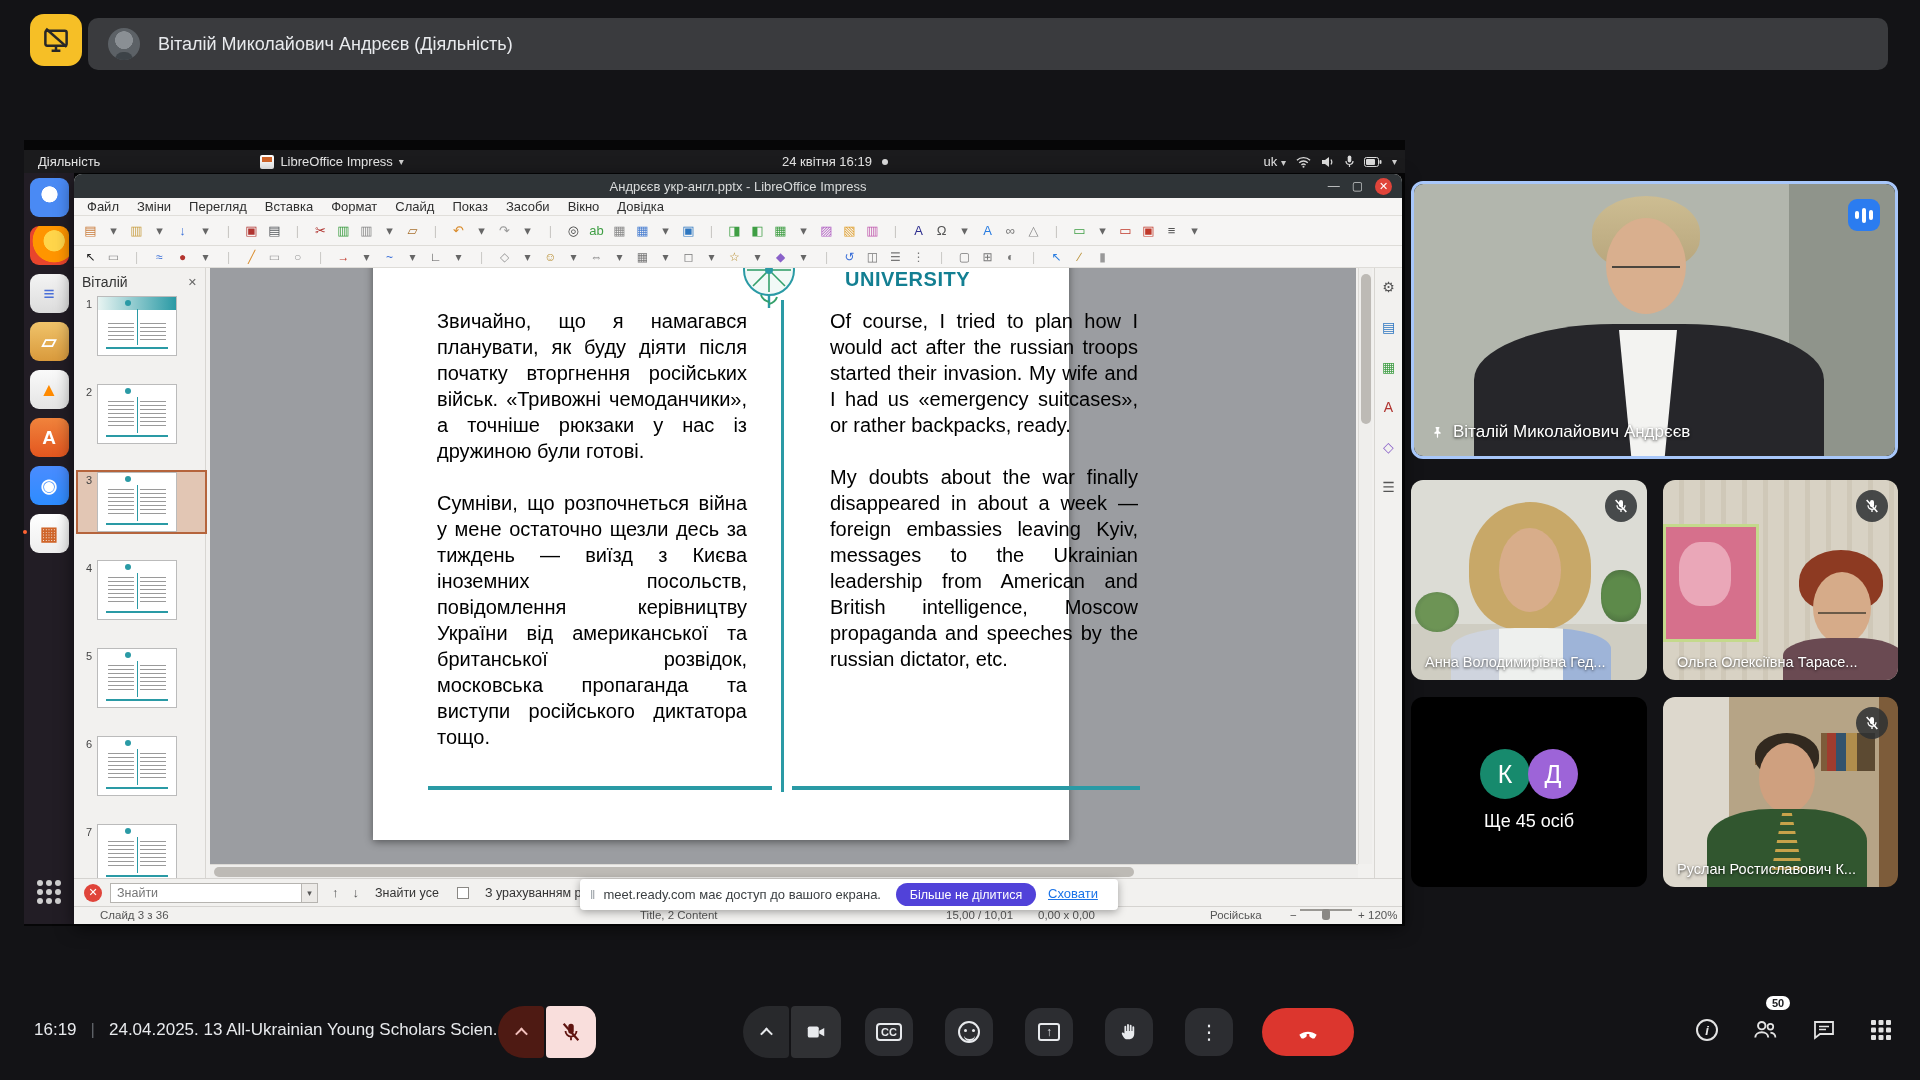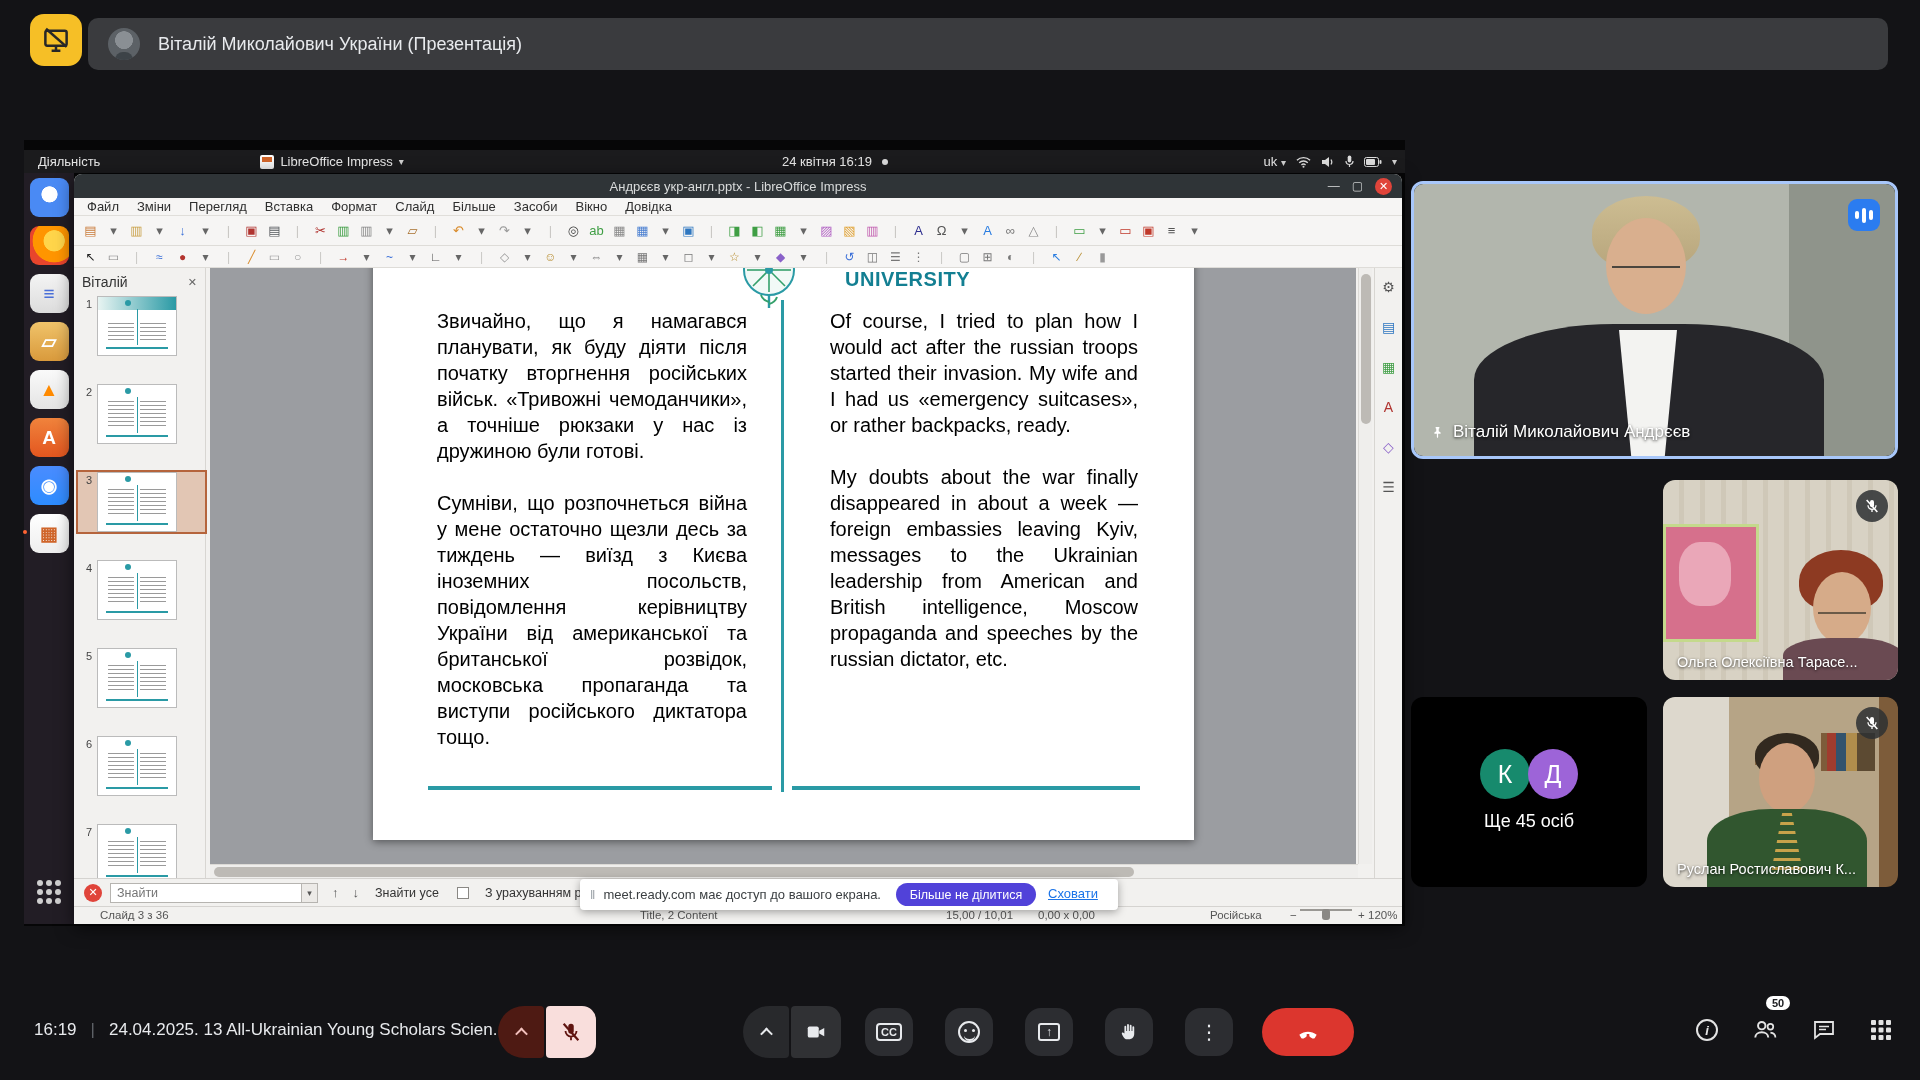--- a/index.html
+++ b/index.html
@@ -61,21 +61,21 @@
   .thumb .logo-dot{position:absolute;left:50%;top:3px;width:6px;height:6px;margin-left:-12px;border-radius:50%;background:#2a9aa5;}
   .thumb.banner::before{top:26px;height:20px;}
   .thumb.banner::after{top:26px;height:20px;}
   .thumb.banner .topband{position:absolute;left:0;top:0;width:100%;height:13px;background:linear-gradient(90deg,#e8f4f2,#2a9aa5);}
   .thumb-row.selected{background:rgba(197,118,72,.35);outline:2px solid #b5643c;}
   .pscroll{position:absolute;right:1px;top:122px;width:8px;height:580px;background:#e8e6e2;}
   .pscroll i{position:absolute;left:1px;top:4px;width:6px;height:210px;background:#b3b0ab;border-radius:3px;}
 
   
   .canvas{position:absolute;left:136px;top:94px;width:1146px;height:596px;overflow:hidden;background:#9b9da1;}
-  .slide{position:absolute;left:163px;top:-44px;width:821px;height:616px;background:#fff;box-shadow:0 2px 8px rgba(0,0,0,.45);}
+  .slide{position:absolute;left:163px;top:-44px;width:696px;height:616px;background:#fff;box-shadow:0 2px 8px rgba(0,0,0,.45);}
   .slide .uni-text{position:absolute;left:472px;top:44px;font-size:20px;font-weight:bold;letter-spacing:.5px;color:#137f92;}
   .slide .vline{position:absolute;left:408px;top:76px;width:3px;height:492px;background:#2a9aa5;}
   .col{position:absolute;top:84px;font-size:20px;line-height:26px;color:#000;text-align:justify;}
   .col p{margin:0 0 26px 0;}
   .col.left{left:64px;width:310px;}
   .col.right{left:457px;width:308px;}
   .rule{position:absolute;top:562px;height:4px;background:#2a9aa5;}
   .rule.l{left:55px;width:344px;}
   .rule.r{left:419px;width:348px;}
 
@@ -202,21 +202,21 @@
 
   <div class="share-chip">
     <svg width="30" height="30" viewBox="0 0 24 24">
       <rect x="3.5" y="4.5" width="17" height="12" rx="1.5" fill="none" stroke="#272727" stroke-width="2"></rect>
       <path d="M8.5 20.5h7M12 16.5v4" stroke="#272727" stroke-width="2" fill="none"></path>
       <line x1="4" y1="3" x2="20.5" y2="17.5" stroke="#272727" stroke-width="2"></line>
     </svg>
   </div>
   <div class="presenter-pill">
     <div class="avatar"></div>
-    <div class="pname">Віталій Миколайович України (Презентація)</div>
+    <div class="pname">Віталій Миколайович Андрєєв (Діяльність)</div>
   </div>
 
   <div class="desktop"></div>
 
   <div class="gpanel">
     <span class="activities">Діяльність</span>
     <span class="appmenu">
       <span class="app-ic"></span>
       <span>LibreOffice Impress</span>
       <span class="caret">▾</span>
@@ -306,21 +306,21 @@
       </span>
     </div>
     <div class="menubar">
 
     <span>Файл</span>
         <span>Зміни</span>
         <span>Перегляд</span>
         <span>Вставка</span>
         <span>Формат</span>
         <span>Слайд</span>
-        <span>Більше</span>
+        <span>Показ</span>
         <span>Засоби</span>
         <span>Вікно</span>
         <span>Довідка</span>
       </div>
     <div class="tbar r1">
 
     <span class="chip" style="color: rgb(201, 123, 58);">▤</span>
         <span class="chip" style="color: rgb(102, 102, 102);">▾</span>
         <span class="chip" style="color: rgb(202, 162, 74);">▥</span>
         <span class="chip" style="color: rgb(102, 102, 102);">▾</span>
@@ -567,20 +567,39 @@
         <i></i>
       </div>
     <div class="label">
       <svg width="15" height="15" viewBox="0 0 24 24">
           <path d="M9 3h6v2l-1 1v4l3 2v2h-4v5l-1 2-1-2v-5H7v-2l3-2V6L9 5z" fill="#fff"></path>
         </svg>
       <span>Віталій Миколайович Андрєєв</span>
     </div>
   </div>
 
+  <div class="tile anna">
+    <div class="scene sc-anna">
+      <div class="plant1"></div>
+        <div class="plant2"></div>
+        <div class="hair"></div>
+        <div class="head"></div>
+        <div class="torso"></div>
+    </div>
+    <div class="micoff">
+      <svg width="16" height="16" viewBox="0 0 24 24">
+          <path d="M12 3a3 3 0 0 1 3 3v5a3 3 0 0 1-6 0V6a3 3 0 0 1 3-3z" fill="currentColor"></path>
+          <path d="M6 11a6 6 0 0 0 12 0M12 17v4" stroke="currentColor" stroke-width="2" fill="none"></path>
+          <line x1="4" y1="3" x2="20" y2="21" stroke="currentColor" stroke-width="2.4"></line>
+        </svg>
+    </div>
+    <div class="label">
+        <span>Анна Володимирівна Гед...</span>
+      </div>
+  </div>
 
   <div class="tile olga">
     <div class="scene sc-olga">
       <div class="map"></div>
         <div class="hair"></div>
         <div class="head"></div>
         <div class="glasses"></div>
         <div class="torso"></div>
     </div>
     <div class="micoff">

